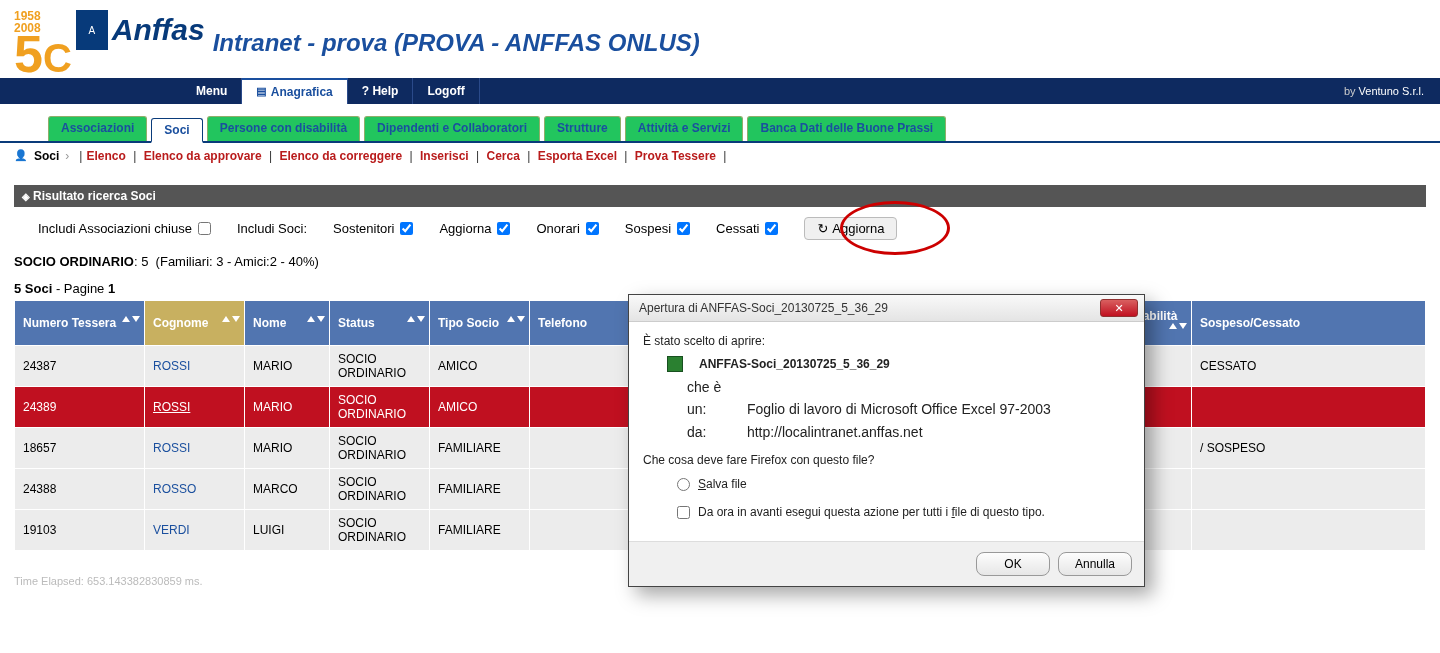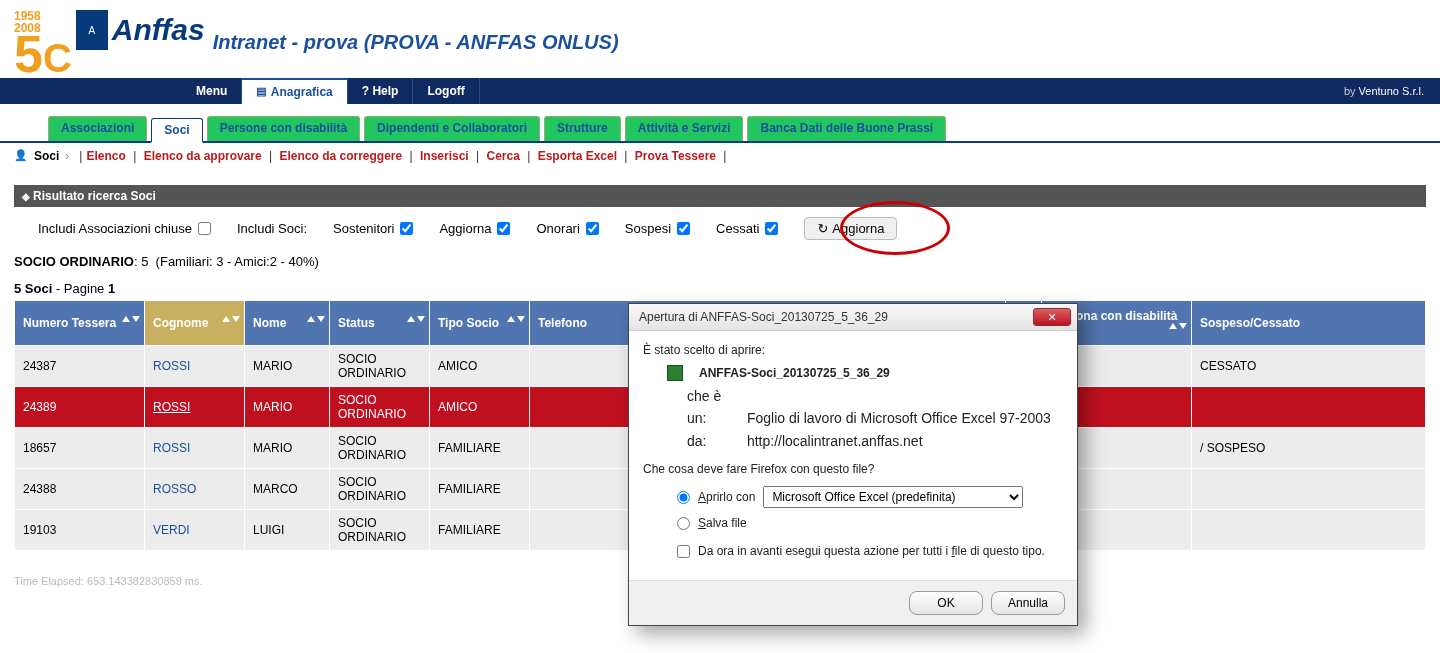--- a/index.html
+++ b/index.html
@@ -8,21 +8,21 @@
 
 .header { display: flex; align-items: center; padding: 10px 0 2px 14px; }
 .logo { display: flex; align-items: flex-start; }
 .logo-50 { display: flex; flex-direction: column; margin-right: 4px; }
 .logo-50 .yr { color: #f0a020; font-size: 12px; font-weight: bold; line-height: 1; }
 .logo-50 .big5 { font-size: 52px; font-weight: bold; color: #f0a020; line-height: 0.8; display: inline-block; }
 .logo-anffas { display: flex; flex-direction: column; }
 .logo-anffas .row1 { display: flex; align-items: center; }
 .logo-box { width: 32px; height: 40px; background: #073a7a; color: #fff; display: flex; align-items: center; justify-content: center; font-size: 10px; margin-right: 4px; border: 2px solid #073a7a; }
 .logo-text { color: #073a7a; font-weight: bold; font-size: 30px; font-style: italic; }
-.title { color: #1a4f9e; font-style: italic; font-weight: bold; font-size: 20px; margin-left: 8px; }
+.title { color: #1a4f9e; font-style: italic; font-weight: bold; font-size: 24px; margin-left: 8px; }
 
 
 .topbar { background: #0e2a60; display: flex; align-items: center; justify-content: space-between; height: 26px; padding-left: 182px; color: #fff; }
 .topbar .menus { display: flex; height: 100%; }
 .topbar .menu-btn { padding: 0 14px; color: #fff; font-weight: bold; display: flex; align-items: center; border-right: 1px solid #2a4a8a; cursor: pointer; font-size: 12px; }
 .topbar .menu-btn.active { background: #fff; color: #1a4f9e; border-top: 2px solid #1a4f9e; }
 .topbar .menu-btn .doc-icon { margin-right: 4px; font-size: 11px; }
 .topbar .credit { font-size: 11px; padding-right: 16px; }
 .topbar .credit .by { color: #ccc; }
 
@@ -61,21 +61,21 @@
 table.data th .tri.up { border-left: 4px solid transparent; border-right: 4px solid transparent; border-bottom: 6px solid #fff; }
 table.data th .tri.down { border-left: 4px solid transparent; border-right: 4px solid transparent; border-top: 6px solid #fff; }
 table.data td { padding: 6px 8px; border: 1px solid #fff; background: #ececec; vertical-align: middle; }
 table.data tr.sel td { background: #c01020; color: #fff; }
 table.data td a { color: #1a4f9e; text-decoration: none; }
 table.data tr.sel td a { color: #fff; text-decoration: underline; }
 
 .elapsed { color: #bbb; font-size: 11px; padding: 24px 0; }
 
 
-.dialog { position: absolute; left: 628px; top: 303px; width: 450px; background: #fff; border: 1px solid #444; box-shadow: 8px 8px 18px rgba(0,0,0,0.35); font-family: "Segoe UI", Tahoma, sans-serif; }
+.dialog { position: absolute; left: 628px; top: 294px; width: 517px; background: #fff; border: 1px solid #444; box-shadow: 8px 8px 18px rgba(0,0,0,0.35); font-family: "Segoe UI", Tahoma, sans-serif; }
 .dialog .titlebar { background: linear-gradient(#f9f9f9, #e4e4e4); border-bottom: 1px solid #ccc; padding: 4px 6px 4px 10px; display: flex; align-items: center; justify-content: space-between; font-size: 12px; }
 .dialog .titlebar .ttl { color: #333; }
 .dialog .closebtn { width: 38px; height: 18px; background: linear-gradient(#d96060,#c01020); border: 1px solid #903030; border-radius: 3px; color: #fff; display: flex; align-items: center; justify-content: center; font-size: 11px; cursor: pointer; }
 .dialog .body { padding: 12px 14px; font-size: 12px; color: #222; }
 .dialog .body .lead { margin-bottom: 8px; }
 .dialog .file-row { display: flex; align-items: center; gap: 16px; margin: 6px 0 4px 24px; }
 .dialog .file-icon { width: 16px; height: 16px; background: #2a8030; display: inline-block; border: 1px solid #185020; }
 .dialog .meta { margin-left: 44px; font-size: 14px; line-height: 1.6; margin-bottom: 10px; }
 .dialog .meta .k { display: inline-block; width: 56px; }
 .dialog .question { margin: 6px 0 10px 0; }
@@ -306,27 +306,20 @@
       <span class="file-icon"></span>
       <b>ANFFAS-Soci_20130725_5_36_29</b>
     </div>
     <div class="meta">
       <div><span class="k">che è un:</span> <span>Foglio di lavoro di Microsoft Office Excel 97-2003</span></div>
       <div><span class="k">da:</span> <span>http://localintranet.anffas.net</span></div>
     </div>
     <div class="question">Che cosa deve fare Firefox con questo file?</div>
     <div class="opts">
       <div class="opt">
-        <input type="radio" name="act" checked="" style="">
-        <span><span class="underline-key">A</span><span>prirlo con</span></span>
-        <select>
-          <option>Microsoft Office Excel (predefinita)</option>
-        </select>
-      </div>
-      <div class="opt">
         <input type="radio" name="act" style="">
         <span><span class="underline-key">S</span><span>alva file</span></span>
       </div>
     </div>
     <div class="chk">
       <input type="checkbox" style="">
       <span>Da ora in avanti esegui questa azione per tutti i <span class="underline-key">f</span>ile di questo tipo.</span>
     </div>
   </div>
   <div class="buttons">

